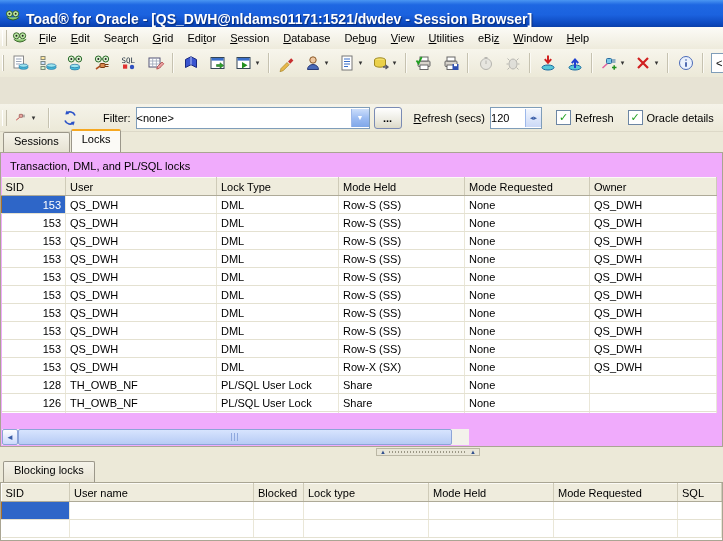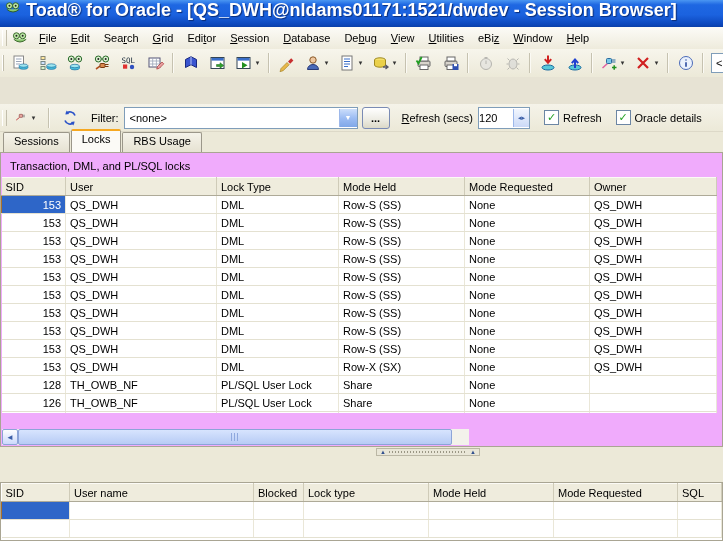--- a/index.html
+++ b/index.html
@@ -5,23 +5,23 @@
   html,body{margin:0;padding:0}
   body{
     width:723px;height:541px;position:relative;overflow:hidden;
     background:#ECE9D8;
     font-family:"Liberation Sans","DejaVu Sans",sans-serif;font-size:11px;color:#000;
     -webkit-font-smoothing:none;
   }
   .band{position:absolute;left:0;right:0}
 
   
-  .titlebar{top:0;height:27px;display:flex;align-items:flex-start;gap:5px;padding-left:5px;
+  .titlebar{top:0;height:27px;display:flex;align-items:flex-end;gap:5px;padding-left:5px;
     background:linear-gradient(180deg,#4A96F2 0%,#1E67E2 18%,#1B62DF 55%,#0C47BC 90%,#0A3FA8 100%);
-    color:#fff;font-weight:bold;font-size:18px;text-shadow:1px 1px 1px #0A2D78;white-space:nowrap}
+    color:#fff;font-weight:bold;font-size:14px;text-shadow:1px 1px 1px #0A2D78;white-space:nowrap}
   .titlebar svg{flex:0 0 auto}
 
   
   .menubar{top:27px;height:22px;display:flex;align-items:center;
     background:linear-gradient(180deg,#FCFBF7,#EEEBDC);border-bottom:1px solid #D9D5C5}
   .grip{width:3px;height:16px;border-left:1px solid #fff;border-right:1px solid #C2BEAC;margin:0 3px 0 2px}
   .menu-icon{width:20px;height:18px;display:flex;align-items:center;justify-content:center;margin-right:2px}
   .menu-item{padding:3px 7px;cursor:default}
   .menu-item u{text-decoration:underline}
 
@@ -42,21 +42,21 @@
   .conn-tab{display:flex;align-items:center;gap:5px;height:22px;padding:0 10px;
     border:1px solid #BDB9A7;border-bottom:none;background:linear-gradient(180deg,#EFECDE,#E2DECC);
     border-radius:2px 2px 0 0;white-space:nowrap}
   .conn-tab.active{background:#F7F6F0;height:24px}
 
   
   .filterbar{top:104px;height:27px;display:flex;align-items:center;
     background:linear-gradient(180deg,#F5F3E9,#ECE9D8);border-bottom:1px solid #DDD9C8}
   .fsep{width:1px;height:20px;background:#C6C2B0;border-right:1px solid #FBFAF4;margin:0 6px}
   .combo{width:232px;height:20px;background:#fff;border:1px solid #7F9DB9;display:flex;align-items:center;margin-left:5px}
-  .combo .val{flex:1;padding-left:5px;color:#000}
+  .combo .val{flex:1;color:#000}
   .combo .drop{width:17px;height:18px;margin:0;display:flex;align-items:center;justify-content:center;
     background:linear-gradient(180deg,#CCDEFB 0%,#9DBDF3 50%,#7FA7E8 100%);border-left:1px solid #9DB8EA;color:#fff;font-size:7px}
   .xp-btn{height:20px;min-width:26px;margin-left:4px;display:flex;align-items:center;justify-content:center;
     background:linear-gradient(180deg,#FFFFFF,#ECEBE2 60%,#DCD9C8);border:1px solid #7A8BB4;border-radius:3px;font-weight:bold}
   .spin{width:50px;height:20px;background:#fff;border:1px solid #7F9DB9;display:flex;align-items:center;margin-left:5px}
   .spin .val{flex:1;}
   .spin .arrows{width:15px;height:18px;display:flex;align-items:center;justify-content:center;
     background:linear-gradient(180deg,#F2F6FE,#CBD9F7);border-left:1px solid #9DB8EA;color:#3B5FA8;font-size:7px;letter-spacing:0}
   .chk{display:flex;align-items:center;gap:4px;margin-left:14px}
   .chk .box{width:13px;height:13px;background:#fff;border:1px solid #6C86A4;display:flex;align-items:center;justify-content:center;
@@ -359,21 +359,21 @@
     </span>
   <span class="fsep"></span>
   <span class="tbtn" id="filt-refresh-icon">
       <svg width="18" height="18" viewBox="0 0 18 18">
         <path d="M14 6.5A5.4 5.4 0 0 0 5 4.6" fill="none" stroke="#2A52C8" stroke-width="1.7"></path>
         <path d="M5.6 1.6L4.4 5.4l3.8-.3z" fill="#2A52C8"></path>
         <path d="M4 11.5A5.4 5.4 0 0 0 13 13.4" fill="none" stroke="#2A52C8" stroke-width="1.7"></path>
         <path d="M12.4 16.4l1.2-3.8-3.8.3z" fill="#2A52C8"></path>
       </svg>
     </span>
-  <span style="margin-left:8px">Filter:</span>
+  <span style="margin-left:20px">Filter:</span>
   <span class="combo">
     <span class="val">&lt;none&gt;</span>
     <span class="drop">▼</span>
   </span>
   <span class="xp-btn">...</span>
   <span style="margin-left:12px" id="refresh-secs-label"><u>R</u>efresh (secs)</span>
   <span class="spin">
     <span class="val">120</span>
     <span class="arrows">◂▸</span>
   </span>
@@ -383,21 +383,20 @@
   </label>
   <label class="chk">
     <span class="box checked" id="chk-fetch">✓</span>
     <span>Oracle details</span>
   </label>
 </div>
 
 <div class="band viewtabs" id="view-tabs">
     <span class="tab">Sessions</span>
     <span class="tab active">Locks</span>
-    <span class="tab">RBS Usage</span>
   </div>
 
 <div class="band mainpanel">
   <div class="panel-title">Transaction, DML, and PL/SQL locks</div>
   <div class="gridwrap">
     <table class="grid" id="locks-table">
         <colgroup>
           <col style="width:64px">
           <col style="width:151px">
           <col style="width:122px">
@@ -533,20 +532,21 @@
 
 <div class="band splitter">
   <div class="split-handle">
     <span class="tri">▲</span>
     <span class="split-dots"></span>
     <span class="tri">▲</span>
   </div>
 </div>
 
 <div class="band bottomtabs" id="bottom-tabs">
+    <span class="tab">Blocking locks</span>
   </div>
 
 <div class="band bottompanel">
   <div class="gridwrap2" style="height:57px">
     <table class="grid" id="blocked-table">
         <colgroup>
           <col style="width:68px">
           <col style="width:184px">
           <col style="width:50px">
           <col style="width:125px">

